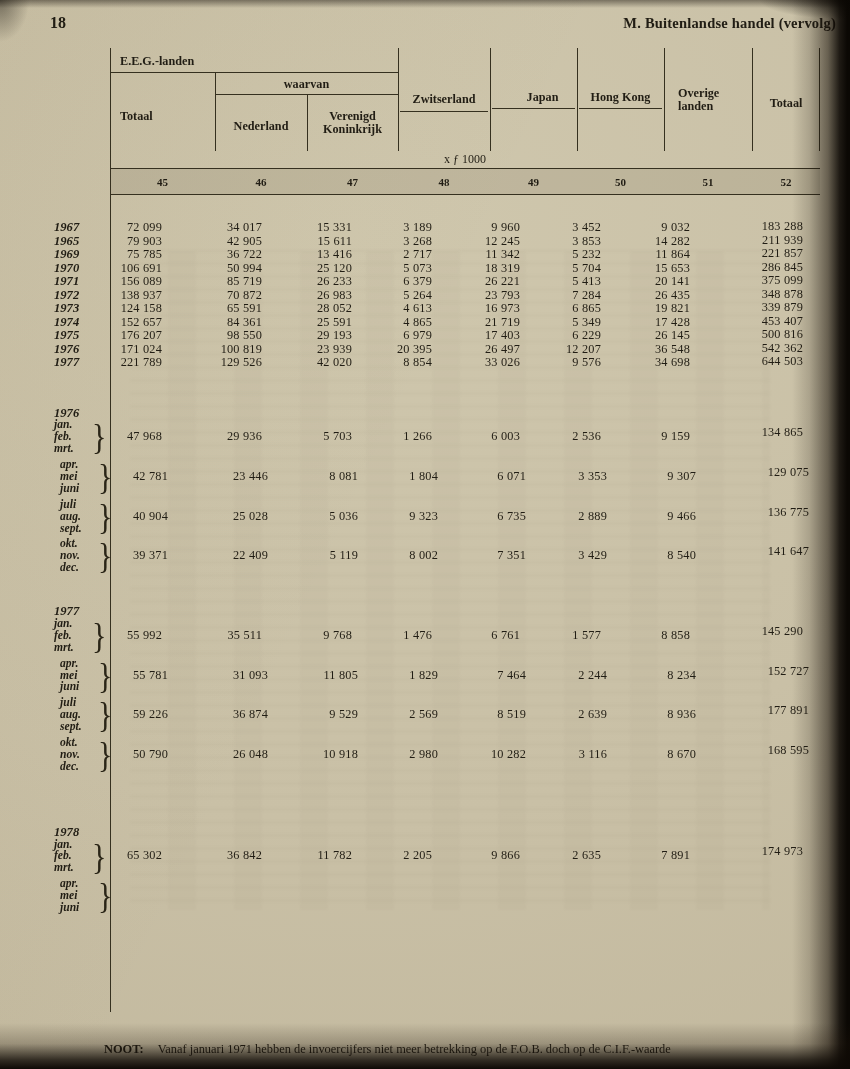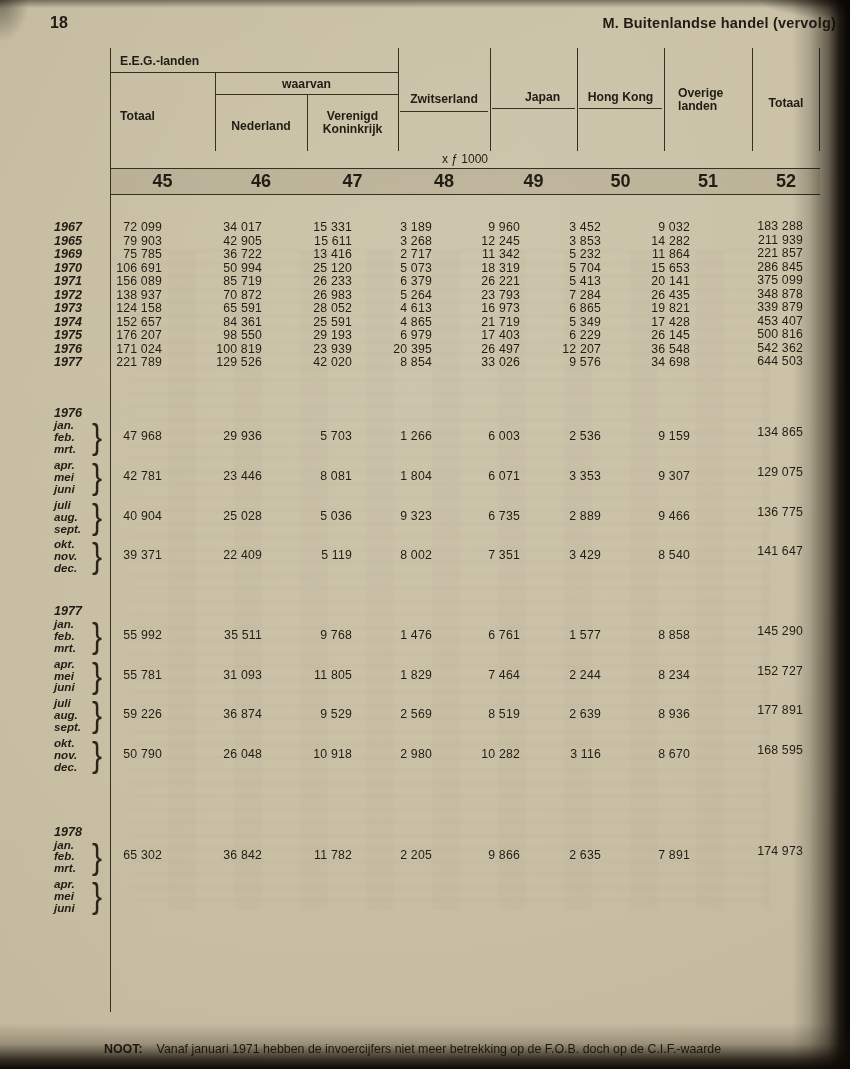--- a/index.html
+++ b/index.html
@@ -1,20 +1,20 @@
 <!DOCTYPE html>
 <html><head>
 <meta charset="utf-8">
 <style>
   * { margin:0; padding:0; box-sizing:border-box; }
   html,body { background:#7a7468; }
   .page {
     position:relative; width:850px; height:1069px; overflow:hidden;
     background: radial-gradient(140% 100% at 42% 22%, #cfc7ad 0%, #c9c0a6 55%, #c0b69b 100%);
-    font-family:Liberation Sans, sans-serif; color:#211d14;
+    font-family:Liberation Serif, serif; color:#211d14;
   }
   .page-texture { position:absolute; inset:0; pointer-events:none;
     background: linear-gradient(115deg, rgba(120,100,60,0.07), rgba(0,0,0,0) 45%); }
   .bleed { position:absolute; left:130px; top:250px; width:640px; height:660px; opacity:0.07;
     filter:blur(1.4px); pointer-events:none;
     background-image:
       repeating-linear-gradient(0deg, rgba(70,60,40,0) 0 8px, rgba(70,60,40,0.6) 9px 10px, rgba(70,60,40,0) 11px 13px),
       repeating-linear-gradient(90deg, rgba(70,60,40,0) 0 38px, rgba(70,60,40,0.35) 38px 66px); }
 
   .page-head { position:absolute; top:14px; left:50px; right:14px;
@@ -45,38 +45,38 @@
   .hongkong    { left:529px; width:87px; top:42px; text-align:center; }
   .overige     { left:630px; width:74px; top:39px; line-height:13px; }
   .totaal52    { left:704px; width:68px; top:48px; text-align:center; }
 
   .unit-row { margin-left:62px; height:18px; line-height:16px;
     border-bottom:1px solid #35301f; text-align:center; font-size:12px; }
 
   .num-band { margin-left:62px; height:26px; border-bottom:1px solid #35301f;
     background:rgba(60,50,25,0.10); display:grid;
     grid-template-columns:105px 92px 91px 92px 87px 87px 88px 68px; }
-  .num-band .bn { align-self:center; text-align:center; font-weight:bold; font-size:18px; }
+  .num-band .bn { align-self:center; text-align:center; font-weight:bold; font-size:11px; }
 
   .tbody { padding-top:26px; font-size:12.3px; }
   .row { display:grid; grid-template-columns:62px 52px 100px 90px 80px 88px 81px 89px 113px; }
   .year-rows .row, .row.section-year { height:13.5px; line-height:13.5px; }
   .section .row { height:11.9px; line-height:11.9px; }
   .cell.stub { padding-left:6px; font-style:italic; font-weight:600; }
   .year-rows .stub, .section-year .stub { font-size:12.6px; }
   .section .month-group .stub { font-size:11.6px; }
   .cell.num { text-align:right; letter-spacing:0.2px; }
   .year-rows .cell.num:last-child { transform:translateY(-1px); }
   .section .cell.num:last-child { transform:translateY(-4px); }
 
   [data-name="month-sections"] .section { margin-top:38px; }
   [data-name="month-sections"] .section:nth-child(2) { margin-top:32px; }
   [data-name="month-sections"] .section:nth-child(3) { margin-top:54px; }
   .month-group { position:relative; }
-  .month-group + .month-group { margin-top:4px; }
+  .month-group + .month-group { margin-top:4px;margin-left:6px; }
   .brace { position:absolute; left:44px; top:-2px; font-size:30px; font-weight:400;
     font-style:normal; transform:scaleY(1.18); transform-origin:top; color:#2a2517; }
 
   .footer-note { position:absolute; left:104px; top:1042px; font-size:12.4px; white-space:nowrap; }
   .noot { font-weight:bold; margin-right:14px; }
 
   .edge { position:absolute; pointer-events:none; z-index:9; }
   .edge-top { top:0; left:0; right:0; height:8px;
     background:linear-gradient(to bottom, rgba(20,14,8,0.45), rgba(20,14,8,0)); }
   .edge-right { top:0; right:0; width:58px; height:100%;

